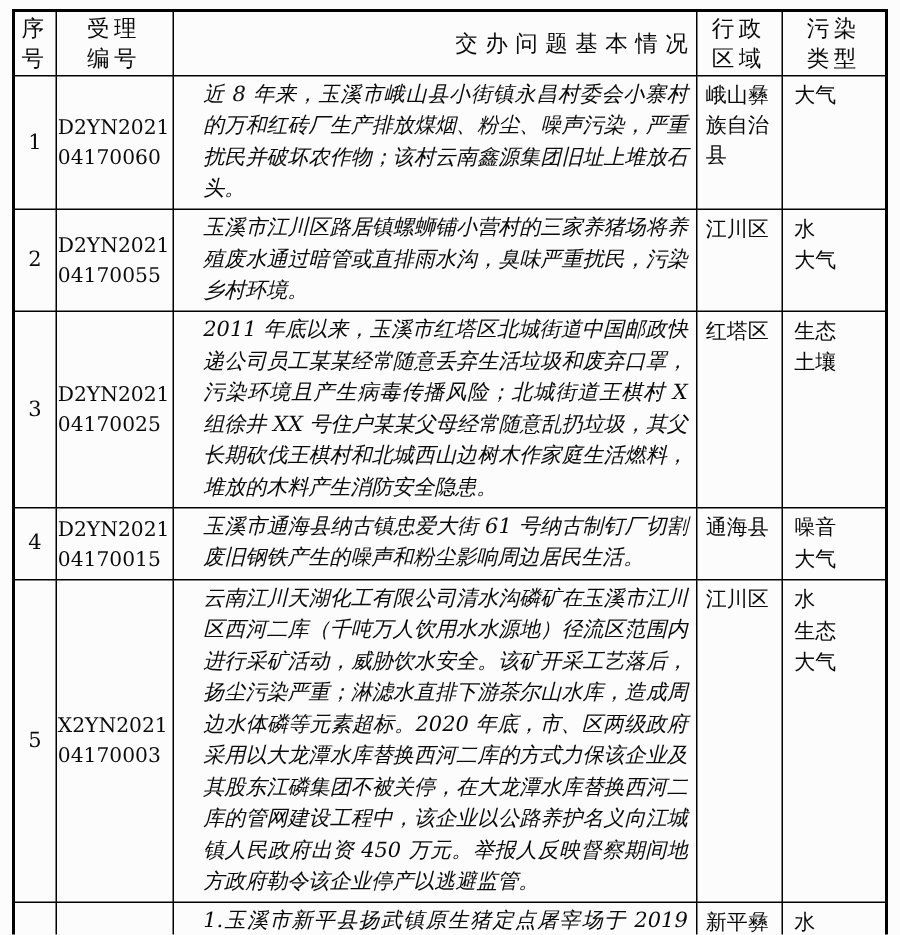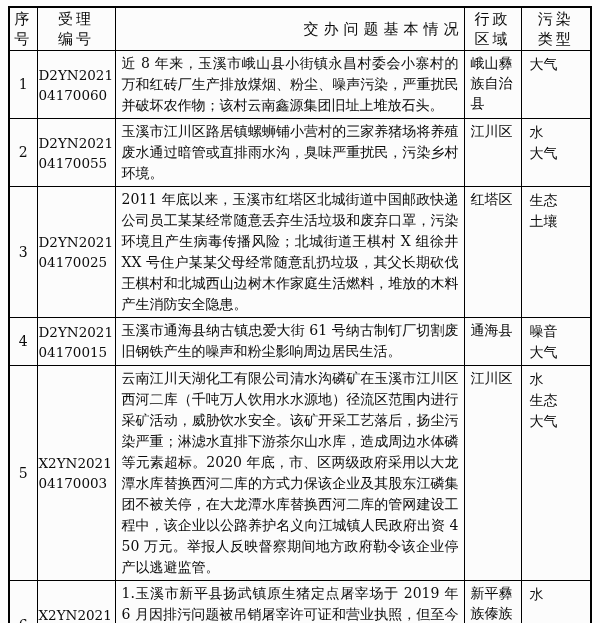--- a/index.html
+++ b/index.html
@@ -56,28 +56,28 @@
     text-align: left;
     vertical-align: middle;
     white-space: pre-line;
     font-size: 13.5px;
     line-height: 20px;
     padding: 0 1px;
   }
   td.c-desc {
     text-align: justify;
     text-justify: inter-ideograph;
-    padding: 2px 5px 2px 6px;
+    padding: 2px 5px 2px 20px;
     word-break: break-all;
+    font-style: italic;
   }
   td.c-region {
     word-break: break-all;
     line-height: 20px;
     padding: 3px 3px 2px 6px;
-    font-family: Liberation Serif, serif;
   }
   td.c-type {
     white-space: pre-line;
     line-height: 21px;
     padding: 3px 15px 2px 8px;
   }
 </style>
 </head>
 <body>
 

